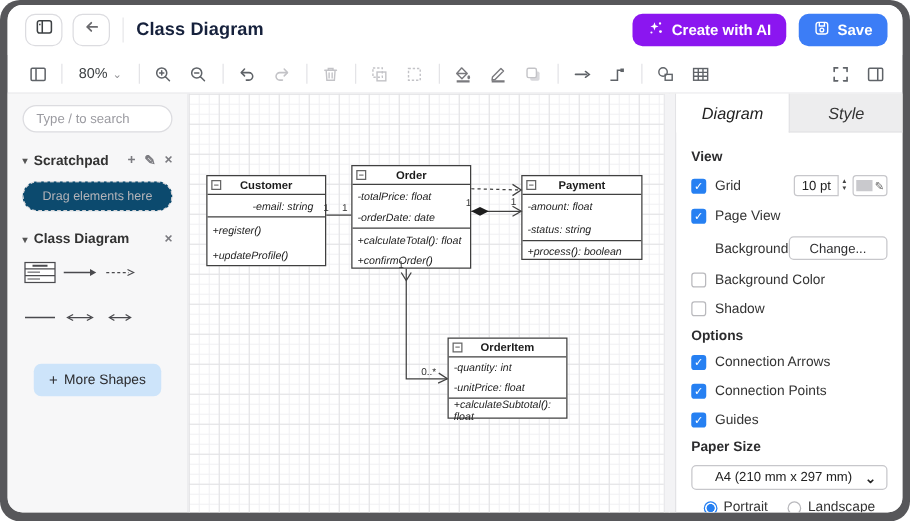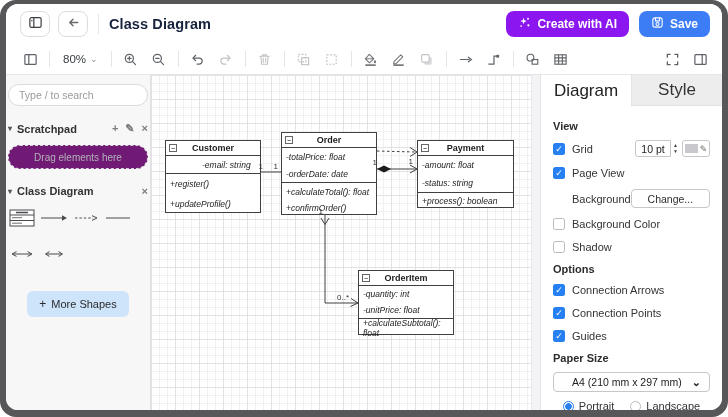--- a/index.html
+++ b/index.html
@@ -21,28 +21,28 @@
   .ti { width:24px; height:22px; display:flex; align-items:center; justify-content:center; color:#5f6368; border-radius:4px; cursor:pointer; flex:0 0 auto; }
   .ti.disabled { color:#c3c3c7; cursor:default; }
   .t-div { width:1px; height:16px; background:#e4e4e7; margin:0 3px; flex:0 0 auto; }
   .zoom-ctl { display:flex; align-items:center; gap:4px; color:#3c4043; font-size:11.5px; padding:0 6px; cursor:pointer; }
   .chev { font-size:9px; color:#8a8a8e; }
 
   
   .main { flex:1; display:flex; min-height:0; }
 
   
-  .sidebar { width:145px; background:#f7f7f8; border-right:1px solid #e3e3e6; padding:9px 2px; flex:0 0 auto; font-size:11px; color:#3a3a3e; }
+  .sidebar { width:145px; background:#f7f7f8; border-right:1px solid #e3e3e6; padding:9px 12px; flex:0 0 auto; font-size:11px; color:#3a3a3e; }
   .search { width:100%; height:22px; border:1px solid #ddddе0; border:1px solid #dcdce0; border-radius:11px; background:#fff; font-size:10.5px; padding:0 10px; color:#333; outline:none; font-family:"Liberation Sans",sans-serif; }
   .search::placeholder { color:#9a9aa0; }
   .sec-head { display:flex; align-items:center; margin-top:16px; font-weight:bold; color:#333; }
   .tri { font-size:8px; color:#555; margin-right:5px; }
   .sec-tools { margin-left:auto; display:flex; gap:7px; color:#7b7b80; font-size:11px; }
   .sec-tools span { cursor:pointer; }
-  .dropzone { margin-top:10px; border:1px dashed #d4d4d8; border-radius:12px; height:24px; display:flex; align-items:center; justify-content:center; color:#b3b3b8; font-size:10px; background:#701a75; }
+  .dropzone { margin-top:10px; border:1px dashed #d4d4d8; border-radius:12px; height:24px; display:flex; align-items:center; justify-content:center; color:#b3b3b8; font-size:10px; background:#0c4a6e; }
   .shape-grid { display:flex; flex-wrap:wrap; margin-top:10px; column-gap:4px; row-gap:14px; }
   .shape-cell { width:28px; height:22px; display:flex; align-items:center; justify-content:center; color:#4a4a4e; cursor:pointer; }
   .more-shapes { margin:26px auto 0; display:flex; align-items:center; gap:5px; background:#cde4fa; border:none; border-radius:6px; padding:6px 12px; font-size:11px; color:#2b2b2e; cursor:pointer; font-family:"Liberation Sans",sans-serif; }
   .more-shapes .plus { font-size:12px; }
 
   
   .canvas { flex:1; position:relative; overflow:hidden; background-color:#fff;
     background-image:
       linear-gradient(#e2e2e5 1px, transparent 1px),
       linear-gradient(90deg, #e2e2e5 1px, transparent 1px),
@@ -55,21 +55,21 @@
   .uml-title { position:relative; font-weight:bold; font-size:9px; text-align:center; border-bottom:1px solid #404040; display:flex; align-items:center; justify-content:center; }
   .collapse { position:absolute; left:3px; top:50%; transform:translateY(-50%); width:8px; height:8px; border:1px solid #666; display:flex; align-items:center; justify-content:center; font-size:7px; line-height:1; color:#555; background:#fff; }
   .uml-row { display:flex; align-items:center; padding-left:4px;font-style:italic; }
   .uml-methods { border-top:1px solid #404040; }
   .edges { position:absolute; left:0; top:0; width:100%; height:100%; pointer-events:none; }
   .edges text { font-size:8px; fill:#333; font-family:"Liberation Sans",sans-serif; }
 
   
   .panel { width:182px; border-left:1px solid #e3e3e6; display:flex; flex-direction:column; flex:0 0 auto; background:#fff; font-size:11px; color:#333; }
   .tabs { display:flex; height:31px; flex:0 0 auto; }
-  .tab { flex:1; display:flex; align-items:center; justify-content:center; font-size:17px; cursor:pointer; }
+  .tab { flex:1; display:flex; align-items:center; justify-content:center; font-size:13px; cursor:pointer;font-style:italic; }
   .tab.active { background:#fff; color:#222; }
   .tab.inactive { background:#ededee; color:#333; border-left:1px solid #e3e3e6; border-bottom:1px solid #e3e3e6; }
   .panel-body { padding:8px 12px 0 12px; overflow:hidden; }
   .p-head { font-weight:bold; color:#2c2c2e; margin:6px 0 8px; }
   .p-row { display:flex; align-items:center; margin-bottom:9px; min-height:14px; }
   .cb { width:12px; height:12px; border-radius:2.5px; margin-right:7px; display:flex; align-items:center; justify-content:center; flex:0 0 auto; cursor:pointer; }
   .cb.on { background:#2680f2; color:#fff; font-size:9px; }
   .cb.off { background:#fff; border:1px solid #b9b9bd; }
   .grid-ctl { margin-left:auto; display:flex; align-items:center; gap:4px; }
   .num-field { width:36px; height:17px; border:1px solid #c7c7cb; border-radius:3px 0 0 3px; background:#fff; display:flex; align-items:center; justify-content:center; font-size:10.5px; color:#222; }

